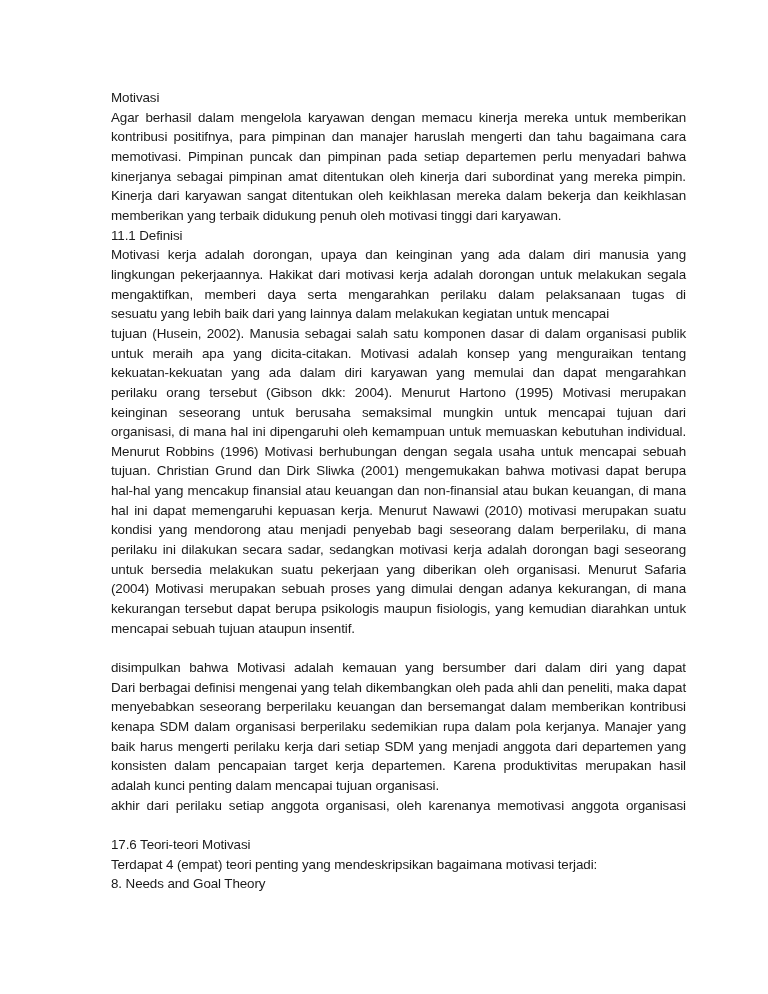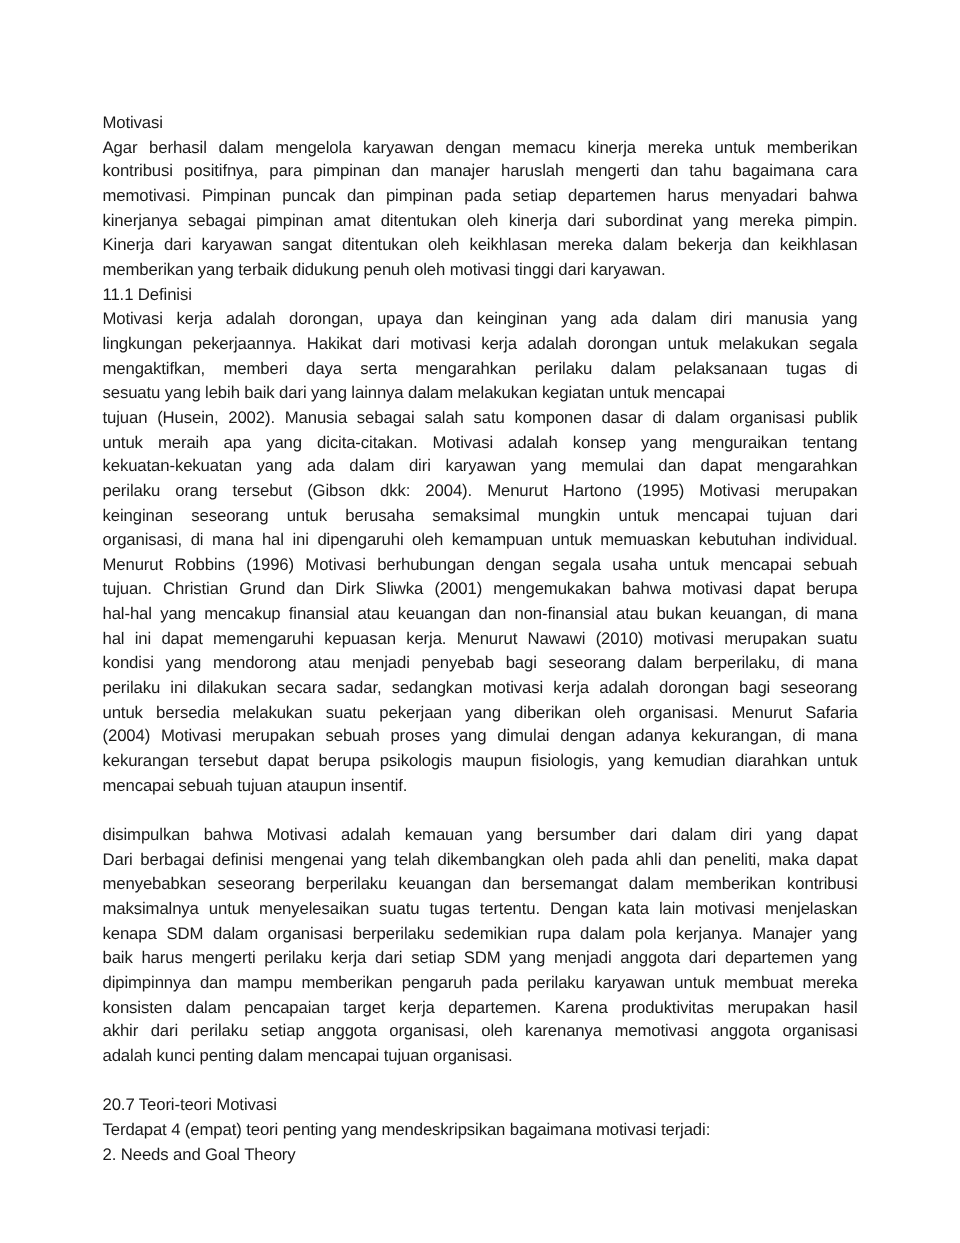--- a/index.html
+++ b/index.html
@@ -20,20 +20,21 @@
       width: 604px;
       font-family: "Liberation Sans", sans-serif;
       font-size: 13.4px;
       line-height: 19.65px;
       color: #1a1a1a;
       letter-spacing: -0.1px;
     }
     .line {
       display: block;
       white-space: nowrap;
+      margin-left: 29px;
     }
     .just {
       text-align: justify;
       text-align-last: justify;
       white-space: normal;
     }
     .left {
       text-align: left;
     }
     .blank {
@@ -42,21 +43,21 @@
   </style>
 </head>
 <body>
 
 <div class="page">
   <span class="line left">Motivasi</span>
 
   <div>
     <span class="line just">Agar berhasil dalam mengelola karyawan dengan memacu kinerja mereka untuk memberikan</span>
     <span class="line just">kontribusi positifnya, para pimpinan dan manajer haruslah mengerti dan tahu bagaimana cara</span>
-    <span class="line just">memotivasi. Pimpinan puncak dan pimpinan pada setiap departemen harus menyadari bahwa</span>
+    <span class="line just">memotivasi. Pimpinan puncak dan pimpinan pada setiap departemen perlu menyadari bahwa</span>
     <span class="line just">kinerjanya sebagai pimpinan amat ditentukan oleh kinerja dari subordinat yang mereka pimpin.</span>
     <span class="line just">Kinerja dari karyawan sangat ditentukan oleh keikhlasan mereka dalam bekerja dan keikhlasan</span>
     <span class="line left">memberikan yang terbaik didukung penuh oleh motivasi tinggi dari karyawan.</span>
   </div>
 
   <span class="line left">11.1 Definisi</span>
 
   <div>
     <span class="line just">Motivasi kerja adalah dorongan, upaya dan keinginan yang ada dalam diri manusia yang</span>
     <span class="line just">lingkungan pekerjaannya. Hakikat dari motivasi kerja adalah dorongan untuk melakukan segala</span>
@@ -79,27 +80,25 @@
     <span class="line just">kekurangan tersebut dapat berupa psikologis maupun fisiologis, yang kemudian diarahkan untuk</span>
     <span class="line left">mencapai sebuah tujuan ataupun insentif.</span>
   </div>
 
   <div class="blank"></div>
 
   <div>
     <span class="line just">disimpulkan bahwa Motivasi adalah kemauan yang bersumber dari dalam diri yang dapat</span>
     <span class="line just">Dari berbagai definisi mengenai yang telah dikembangkan oleh pada ahli dan peneliti, maka dapat</span>
     <span class="line just">menyebabkan seseorang berperilaku keuangan dan bersemangat dalam memberikan kontribusi</span>
-    <span class="line just">maksimalnya untuk menyelesaikan suatu tugas tertentu. Dengan kata lain motivasi menjelaskan</span>
     <span class="line just">kenapa SDM dalam organisasi berperilaku sedemikian rupa dalam pola kerjanya. Manajer yang</span>
     <span class="line just">baik harus mengerti perilaku kerja dari setiap SDM yang menjadi anggota dari departemen yang</span>
-    <span class="line just">dipimpinnya dan mampu memberikan pengaruh pada perilaku karyawan untuk membuat mereka</span>
     <span class="line just">konsisten dalam pencapaian target kerja departemen. Karena produktivitas merupakan hasil</span>
+    <span class="line left">adalah kunci penting dalam mencapai tujuan organisasi.</span>
     <span class="line just">akhir dari perilaku setiap anggota organisasi, oleh karenanya memotivasi anggota organisasi</span>
-    <span class="line left">adalah kunci penting dalam mencapai tujuan organisasi.</span>
   </div>
 
   <div class="blank"></div>
 
-  <span class="line left">20.7 Teori-teori Motivasi</span>
+  <span class="line left">17.6 Teori-teori Motivasi</span>
   <span class="line left">Terdapat 4 (empat) teori penting yang mendeskripsikan bagaimana motivasi terjadi:</span>
-  <span class="line left">2. Needs and Goal Theory</span>
+  <span class="line left">8. Needs and Goal Theory</span>
 </div>
 
 </body></html>

